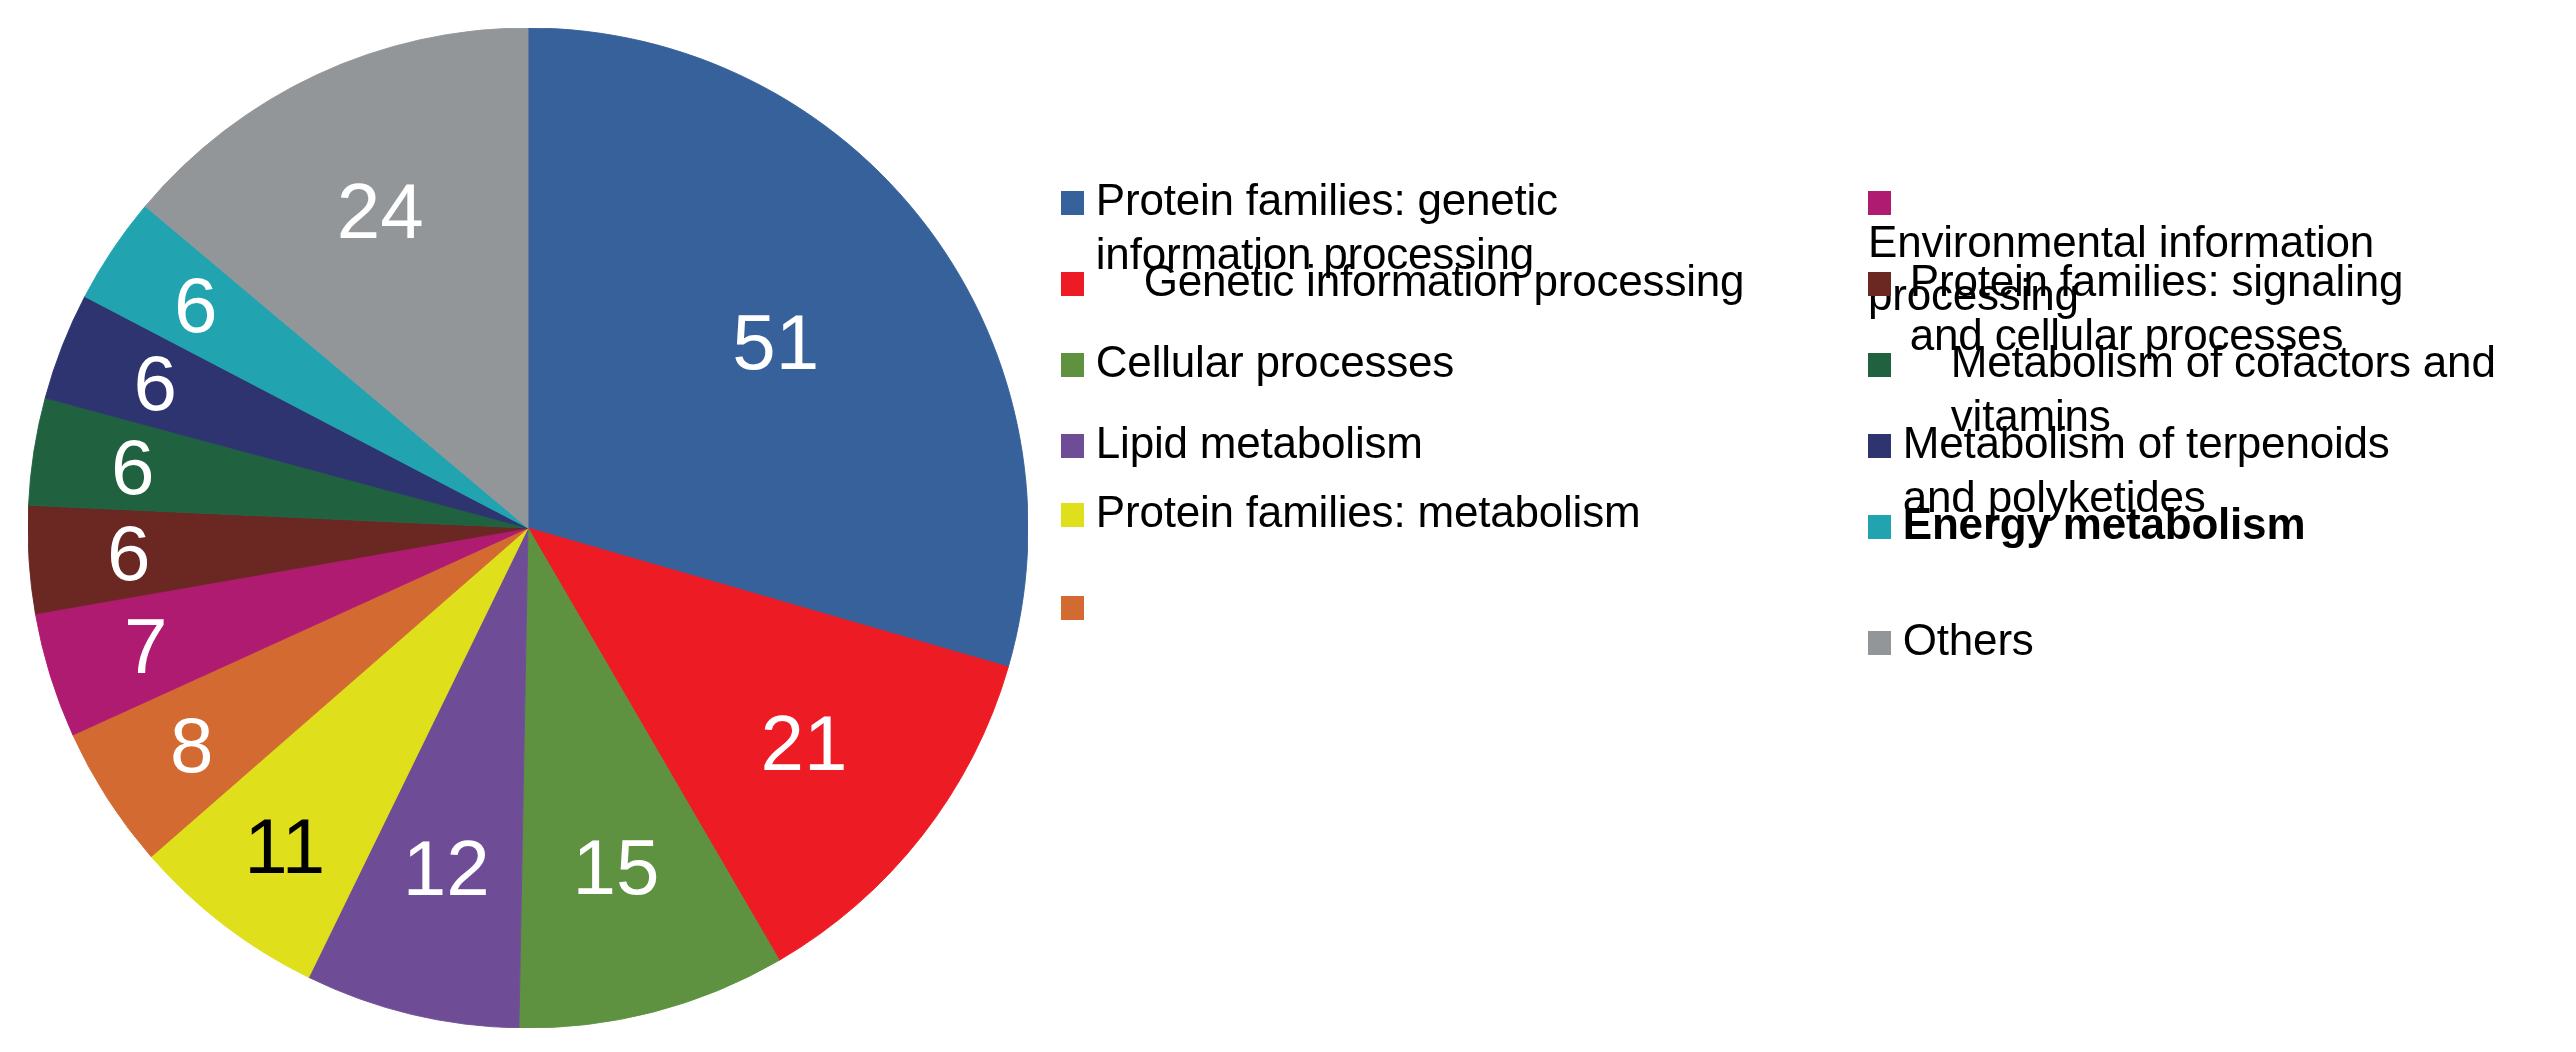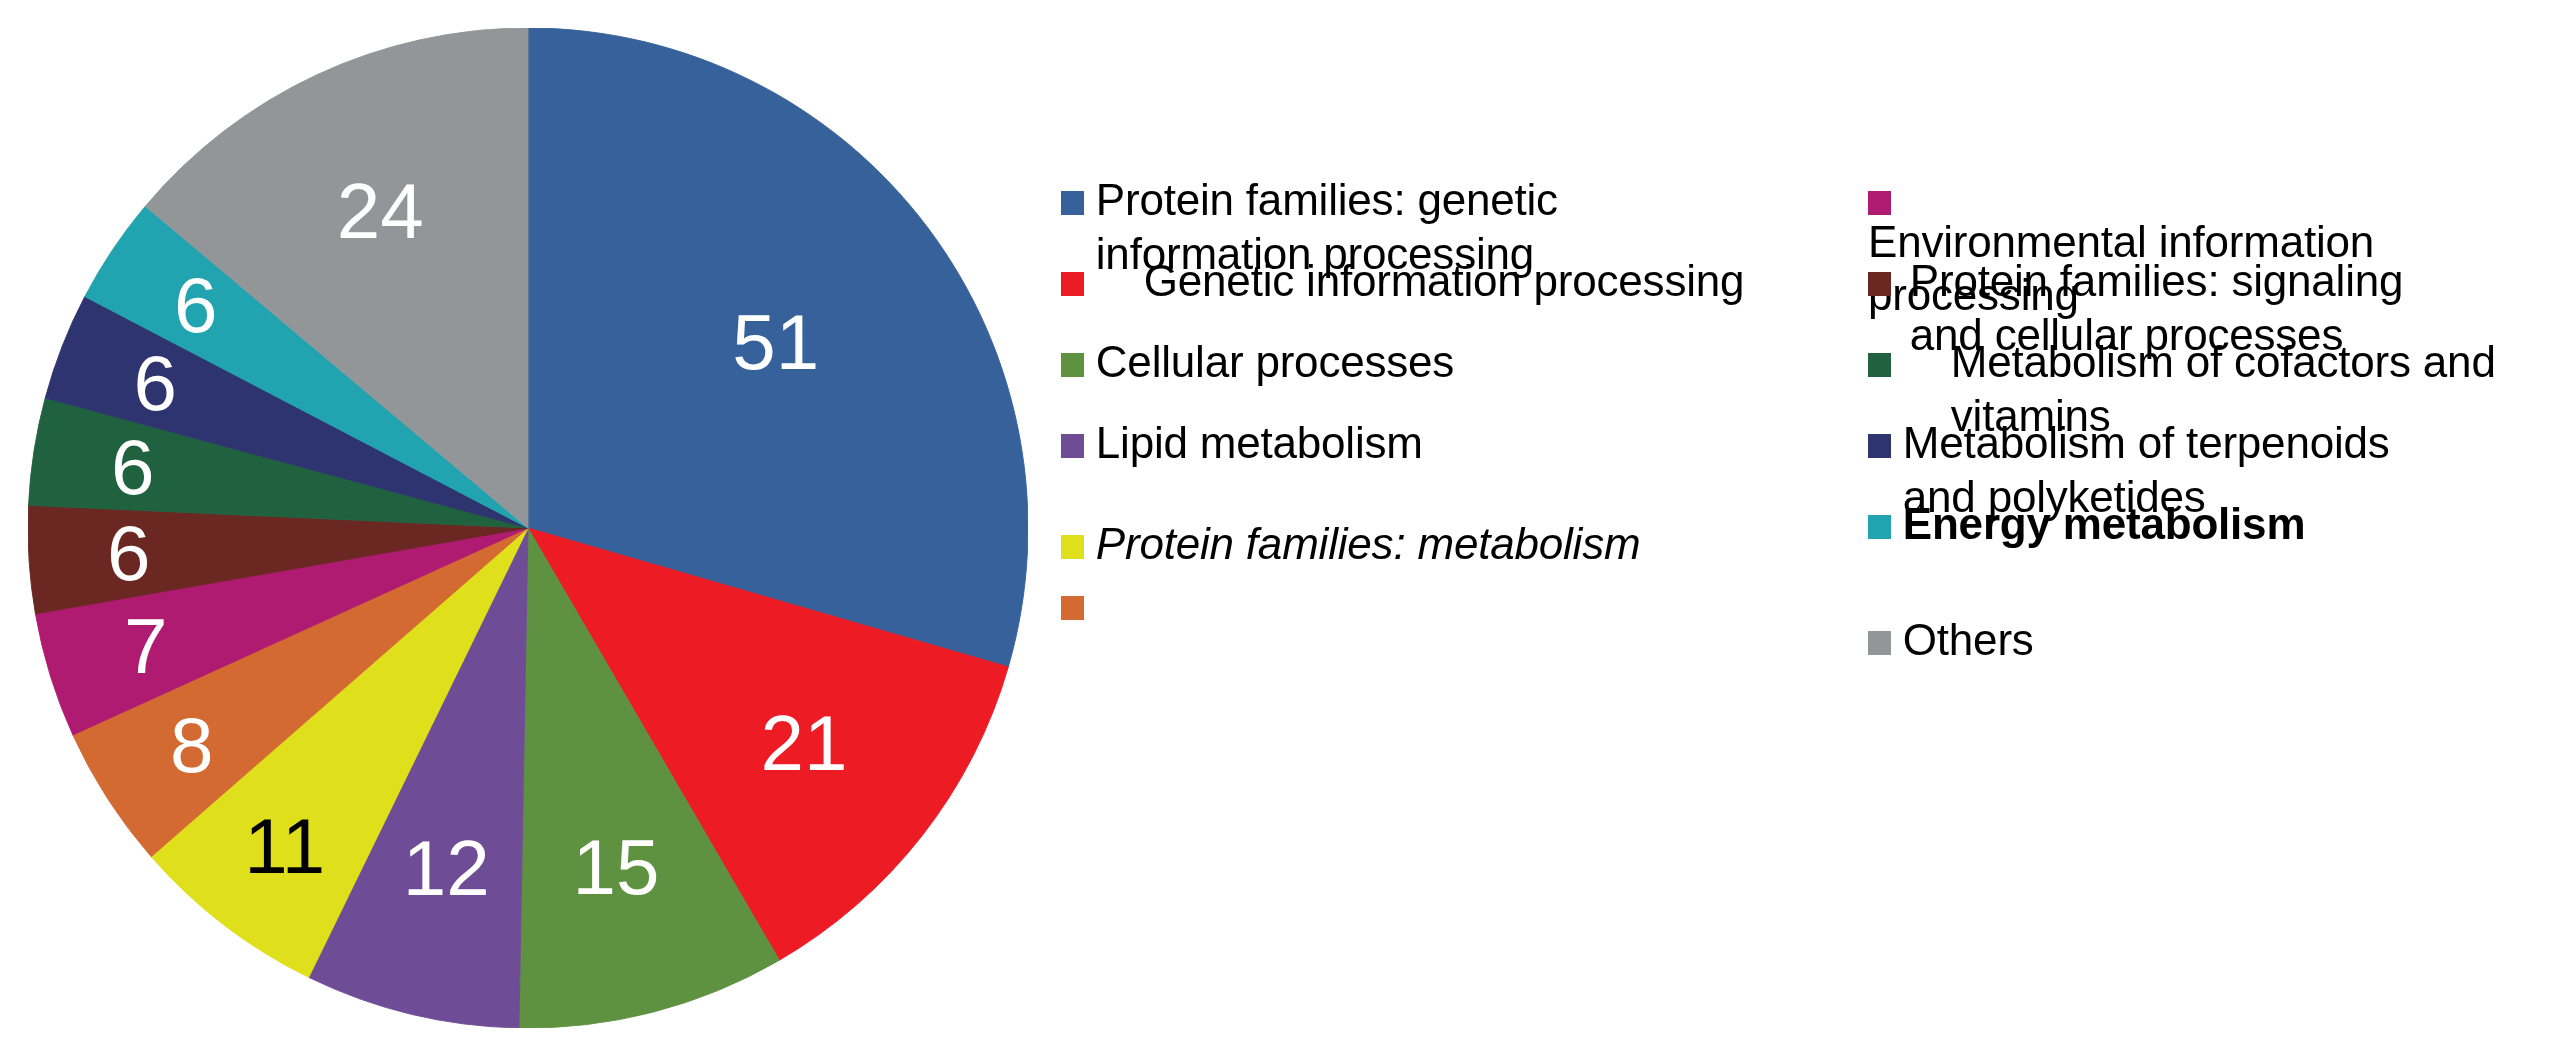--- a/index.html
+++ b/index.html
@@ -129,21 +129,21 @@
           <span class="legend-label">Genetic information processing</span>
         </div>
         <div class="legend-item" style="top: 162px;">
           <span class="legend-swatch" style="background: rgb(94, 146, 65);"></span>
           <span class="legend-label">Cellular processes</span>
         </div>
         <div class="legend-item" style="top: 243px;">
           <span class="legend-swatch" style="background: rgb(111, 77, 150);"></span>
           <span class="legend-label">Lipid metabolism</span>
         </div>
-        <div class="legend-item" style="top: 344px; font-style: italic;">
+        <div class="legend-item" style="top: 312px;">
           <span class="legend-swatch" style="background: rgb(223, 223, 27);"></span>
           <span class="legend-label">Protein families: metabolism</span>
         </div>
         <div class="legend-item" style="top: 405px;">
           <span class="legend-swatch" style="background: rgb(211, 106, 50);"></span>
         </div>
       </div>
     <div class="legend-col" id="legend-col-right">
         <div class="legend-item" style="top: 0px; flex-direction: column;">
           <span class="legend-swatch" style="background: rgb(176, 27, 114);"></span>

